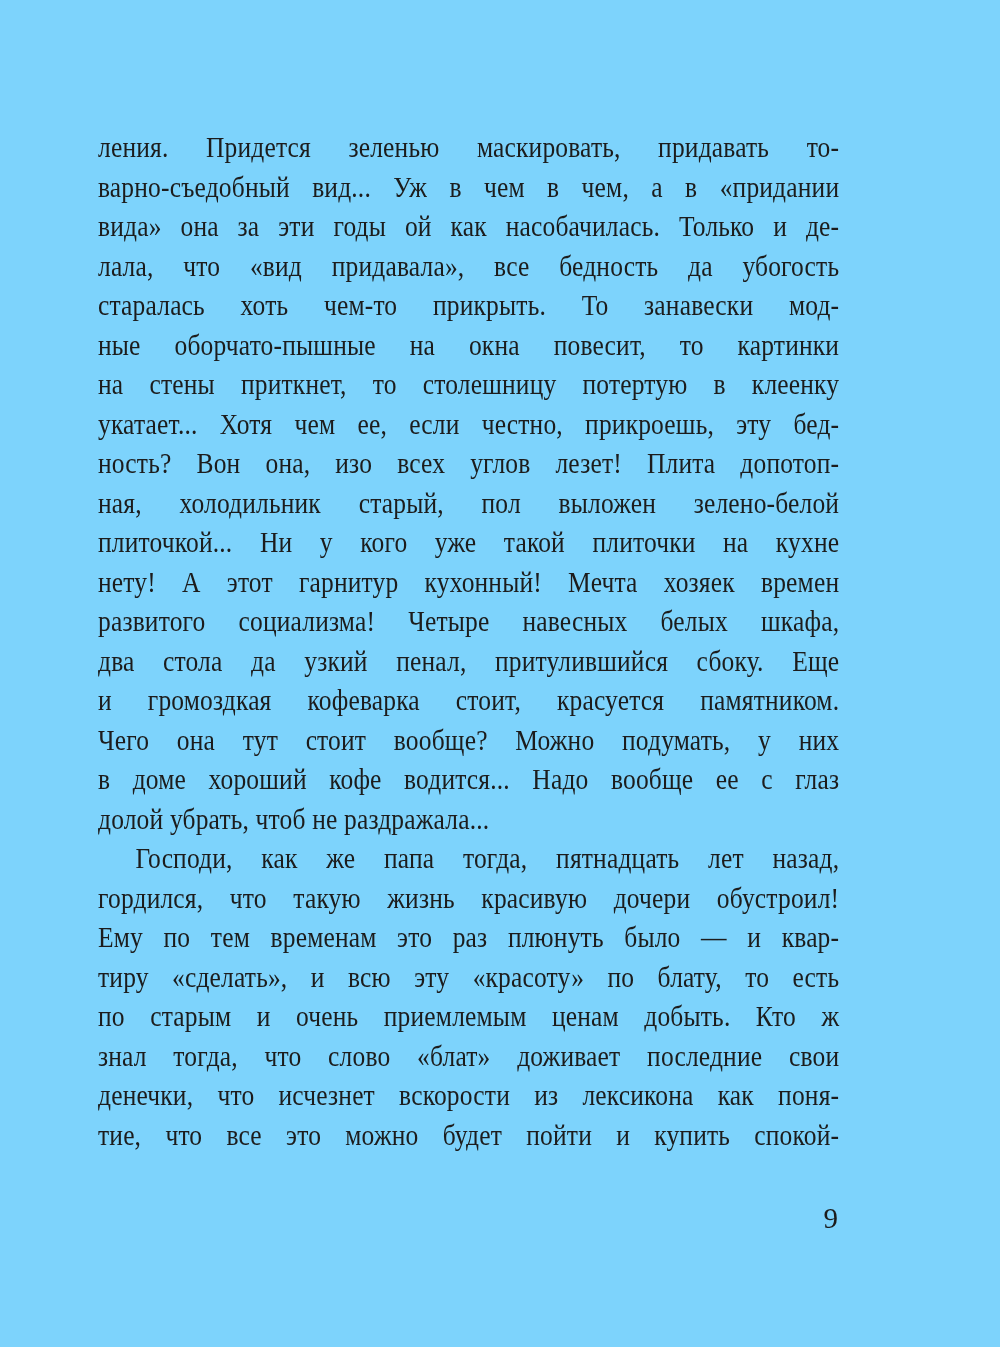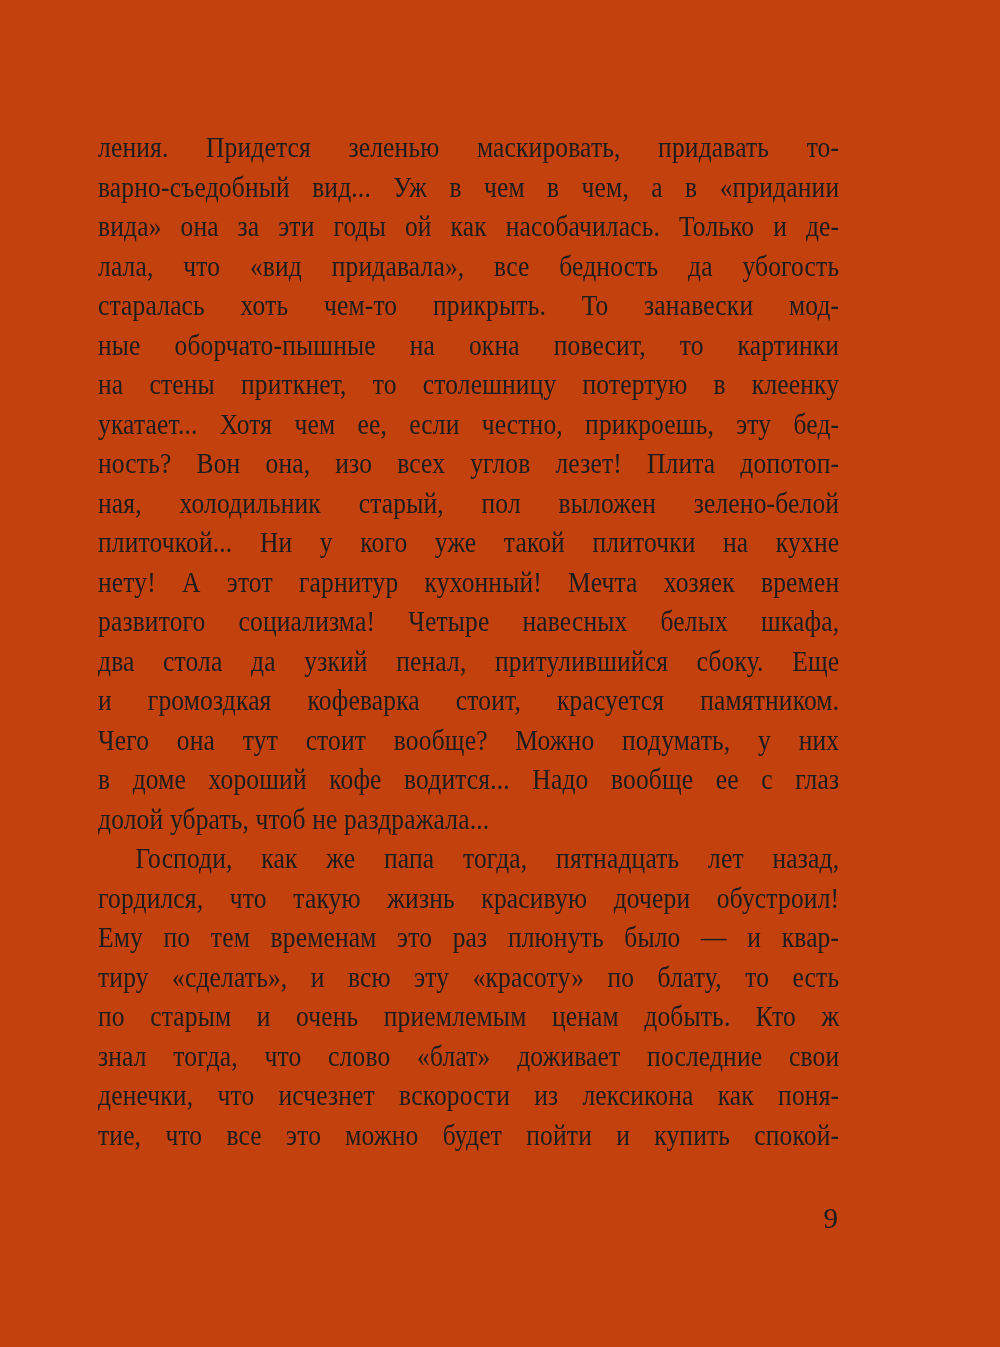--- a/index.html
+++ b/index.html
@@ -5,21 +5,21 @@
 <style>
   html, body {
     margin: 0;
     padding: 0;
     background: #ffffff;
   }
   .page {
     position: relative;
     width: 1000px;
     height: 1347px;
-    background: #c2410c;
+    background: #7dd3fc;
     overflow: hidden;
     font-family: "Liberation Serif", "DejaVu Serif", serif;
     color: #1c1c1c;
   }
   .textblock {
     position: absolute;
     left: 98px;
     top: 127px;
     width: 741px;
   }

